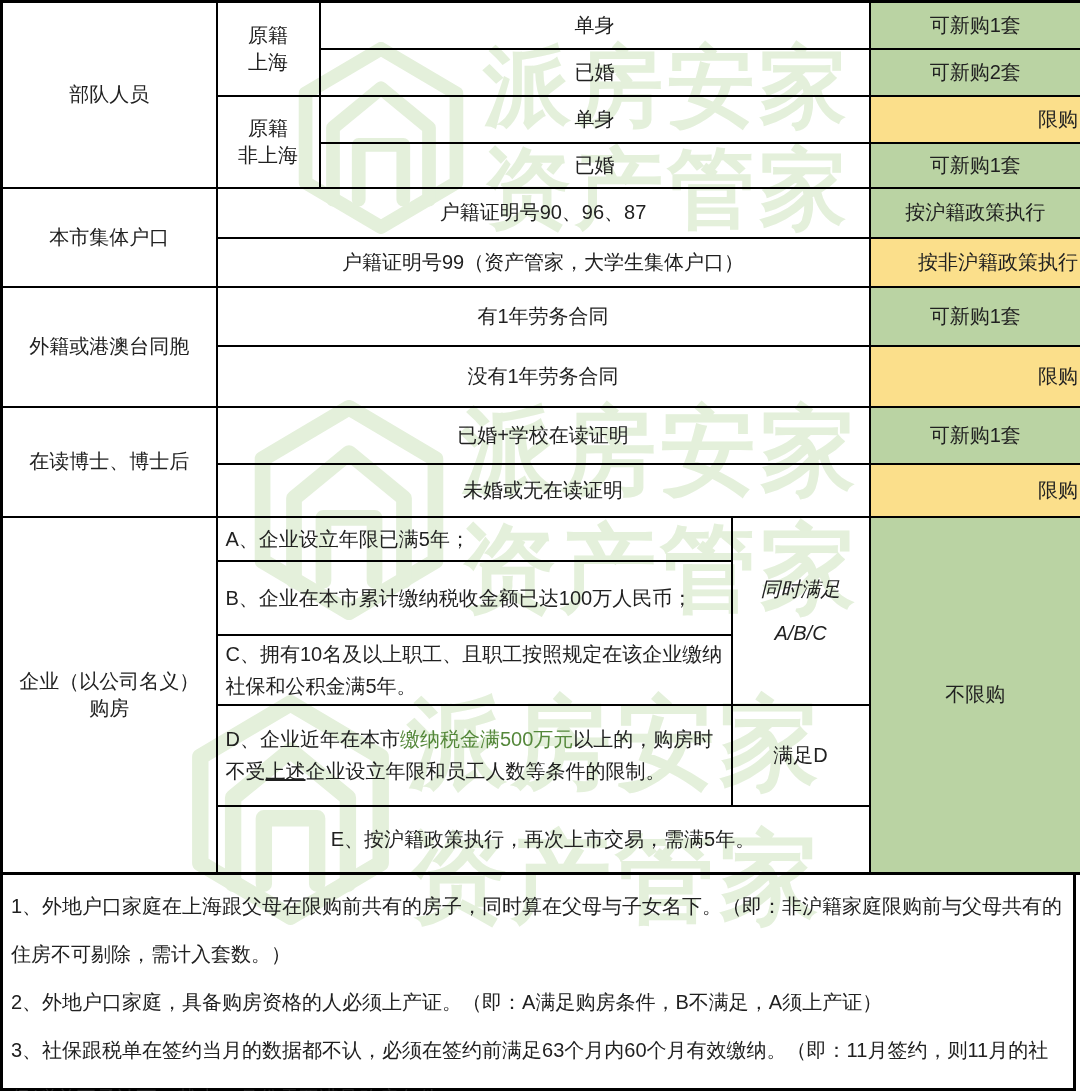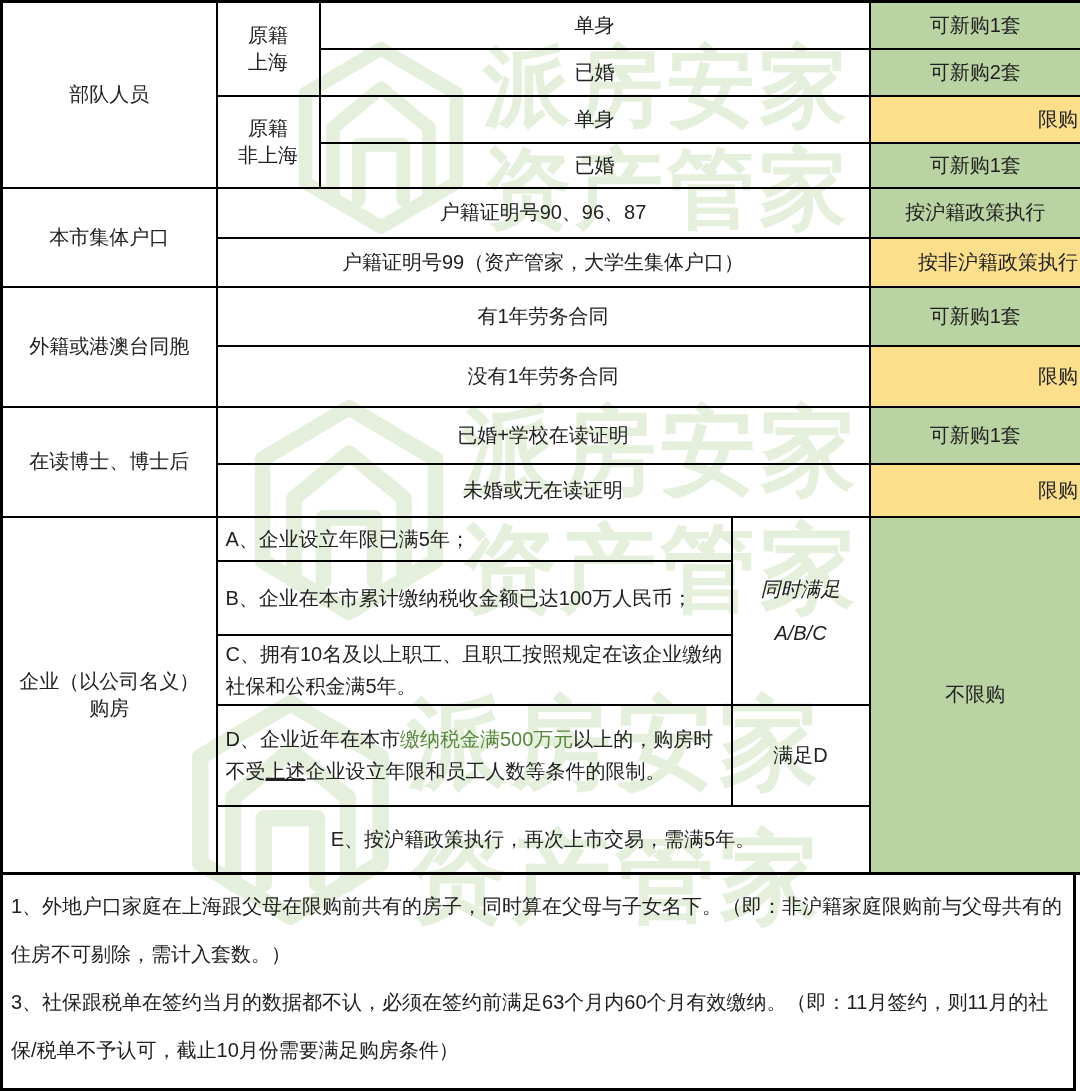--- a/index.html
+++ b/index.html
@@ -167,16 +167,17 @@
       <td>满足D</td>
     </tr>
     <tr style="height:68px">
       <td colspan="3">E、按沪籍政策执行，再次上市交易，需满5年。</td>
     </tr>
   </tbody>
     </table>
 
   <div class="notes">
     <p>1、外地户口家庭在上海跟父母在限购前共有的房子，同时算在父母与子女名下。（即：非沪籍家庭限购前与父母共有的住房不可剔除，需计入套数。）</p>
+    <p>2、外地户口家庭，具备购房资格的人必须上产证。（即：A满足购房条件，B不满足，A须上产证）</p>
     <p>3、社保跟税单在签约当月的数据都不认，必须在签约前满足63个月内60个月有效缴纳。（即：11月签约，则11月的社保/税单不予认可，截止10月份需要满足购房条件）</p>
   </div>
 
 </div>
 
 </body></html>

